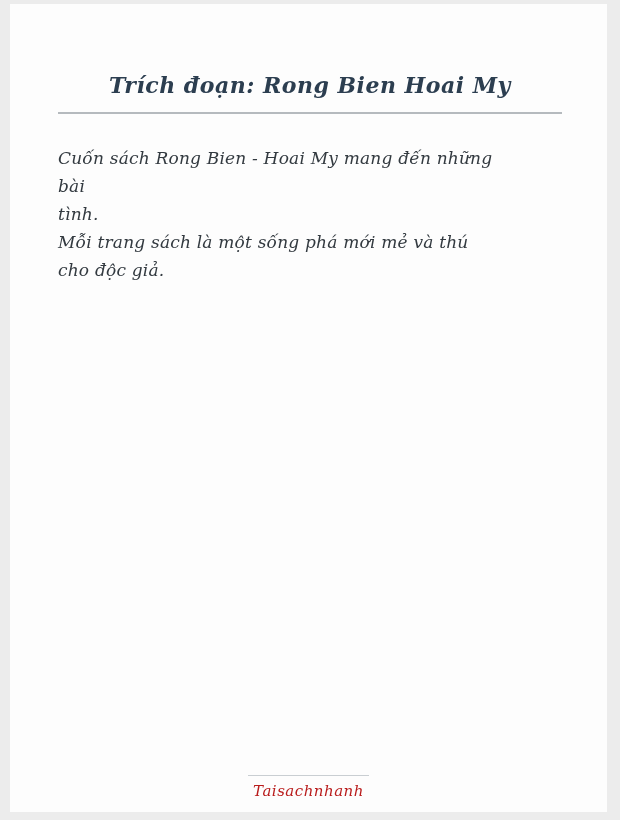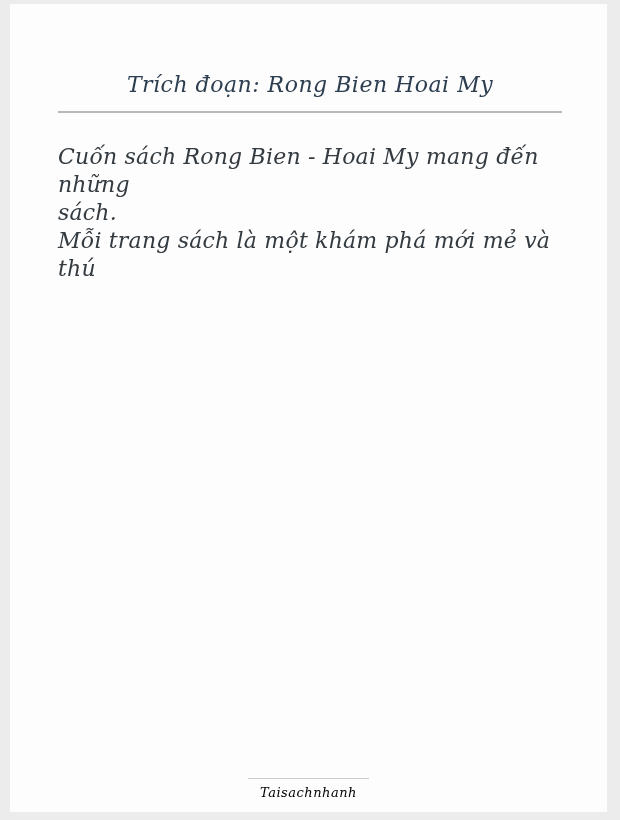--- a/index.html
+++ b/index.html
@@ -23,35 +23,35 @@
     background: #fdfdfd;
   }
   .content {
     padding: 0 45px 0 48px;
   }
   .doc-title {
     margin: 0;
     padding-top: 68px;
     text-align: center;
     font-size: 22px;
-    font-weight: normal;
+    font-weight: bold;
     font-style: italic;
     letter-spacing: 0.5px;
     color: #2c3e50;
   }
   .title-divider {
     margin: 14px 0 0 0;
     border: none;
     border-top: 2px solid #b5babe;
     height: 0;
   }
   .excerpt {
     margin-top: 30px;
     color: #333a40;
-    font-size: 22px;
+    font-size: 17px;
     font-style: italic;
   }
   .excerpt p {
     margin: 0;
     line-height: 28px;
     letter-spacing: 0.2px;
   }
   .footer {
     position: absolute;
     left: 0;
@@ -60,37 +60,39 @@
     text-align: center;
   }
   .footer-line {
     width: 121px;
     margin: 0 auto 6px auto;
     border: none;
     border-top: 1px solid #c9ced2;
     height: 0;
   }
   .footer-text {
-    font-size: 13px;
+    font-size: 15px;
     font-style: italic;
-    color: #000000;
+    color: #b91c1c;
     letter-spacing: 0.5px;
   }
 </style>
 </head>
 <body>
 
 <div class="page">
   <div class="content">
     <h1 class="doc-title">Trích đoạn: Rong Bien Hoai My</h1>
     <hr class="title-divider">
     <div class="excerpt">
       <p>Cuốn sách Rong Bien - Hoai My mang đến những</p>
-      <p>sách.</p>
-      <p>Mỗi trang sách là một khám phá mới mẻ và thú</p>
+      <p>bài</p>
+      <p>tình.</p>
+      <p>Mỗi trang sách là một sống phá mới mẻ và thú</p>
+      <p>cho độc giả.</p>
     </div>
   </div>
 
   <div class="footer">
     <hr class="footer-line">
     <div class="footer-text">Taisachnhanh</div>
   </div>
 </div>
 
 </body></html>

